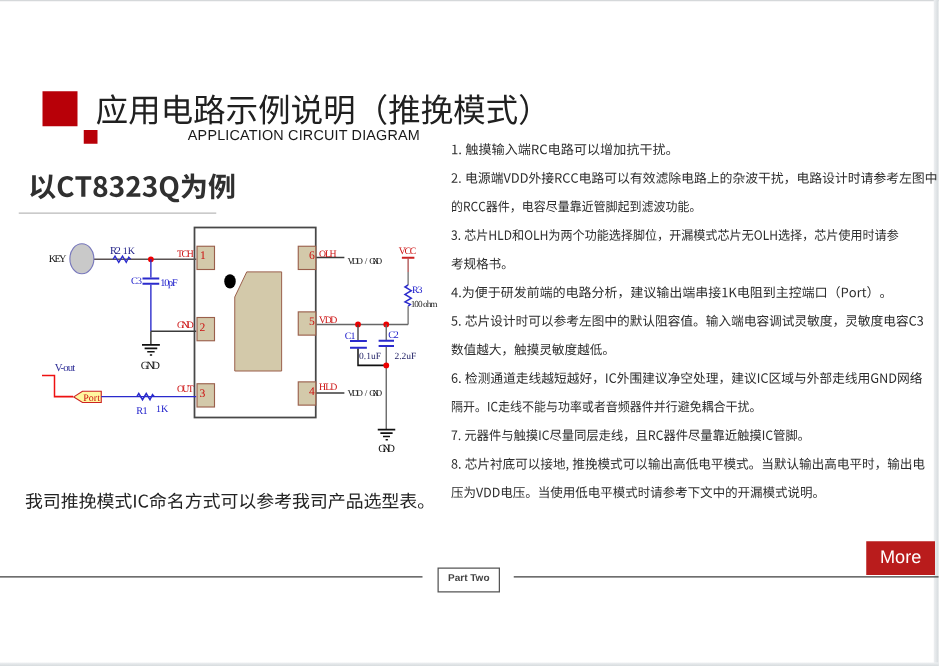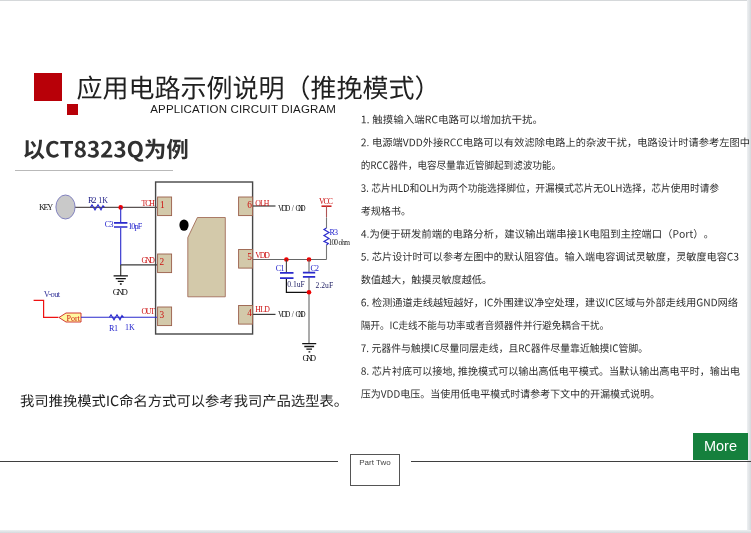--- a/index.html
+++ b/index.html
@@ -19,23 +19,23 @@
 <div class="abs" style="left:67px;top:104px;width:11.3px;height:11.3px;background:#b80008;"></div>
 
 <div class="abs" style="left:76px;top:103px;width:260px;font-size:11.5px;color:#1a1a1a;letter-spacing:0.15px;text-align:right;">APPLICATION CIRCUIT DIAGRAM</div>
 
 <div class="abs" style="left:15px;top:170.4px;width:158px;height:1px;background:#b9b9b9;"></div>
 
 <div class="abs" style="left:0;top:461px;width:338px;height:1.2px;background:#3f3f3f;"></div>
 
 <div class="abs" style="left:411px;top:461px;width:340px;height:1.2px;background:#3f3f3f;"></div>
 
-<div class="abs" style="left:350px;top:454px;width:50px;height:32px;border:1px solid #555;background:#fff;text-align:center;font-size:8px;color:#444;line-height:15px;">Part Two</div>
-
-<div class="abs" style="left:693px;top:433px;width:55px;height:27px;background:#15803d;color:#fff;text-align:center;font-size:14.5px;line-height:27px;">More</div>
+<div class="abs" style="left:350px;top:454px;width:50px;height:20px;border:1px solid #555;background:#fff;text-align:center;font-size:8px;color:#444;line-height:15px;font-weight:bold;">Part Two</div>
+
+<div class="abs" style="left:693px;top:433px;width:55px;height:27px;background:#b91c1c;color:#fff;text-align:center;font-size:14.5px;line-height:27px;">More</div>
 
 <svg class="abs" style="left:0;top:0;" width="751" height="533" viewBox="0 0 751 533">
 <defs>
 <path id="r5e94" d="M264 490C305 382 353 239 372 146L443 175C421 268 373 407 329 517ZM481 546C513 437 550 295 564 202L636 224C621 317 584 456 549 565ZM468 828C487 793 507 747 521 711H121V438C121 296 114 97 36 -45C54 -52 88 -74 102 -87C184 62 197 286 197 438V640H942V711H606C593 747 565 804 541 848ZM209 39V-33H955V39H684C776 194 850 376 898 542L819 571C781 398 704 194 607 39Z"></path>
 <path id="r7528" d="M153 770V407C153 266 143 89 32 -36C49 -45 79 -70 90 -85C167 0 201 115 216 227H467V-71H543V227H813V22C813 4 806 -2 786 -3C767 -4 699 -5 629 -2C639 -22 651 -55 655 -74C749 -75 807 -74 841 -62C875 -50 887 -27 887 22V770ZM227 698H467V537H227ZM813 698V537H543V698ZM227 466H467V298H223C226 336 227 373 227 407ZM813 466V298H543V466Z"></path>
 <path id="r7535" d="M452 408V264H204V408ZM531 408H788V264H531ZM452 478H204V621H452ZM531 478V621H788V478ZM126 695V129H204V191H452V85C452 -32 485 -63 597 -63C622 -63 791 -63 818 -63C925 -63 949 -10 962 142C939 148 907 162 887 176C880 46 870 13 814 13C778 13 632 13 602 13C542 13 531 25 531 83V191H865V695H531V838H452V695Z"></path>
 <path id="r8def" d="M156 732H345V556H156ZM38 42 51 -31C157 -6 301 29 438 64L431 131L299 100V279H405C419 265 433 244 441 229C461 238 481 247 501 258V-78H571V-41H823V-75H894V256L926 241C937 261 958 290 973 304C882 338 806 391 743 452C807 527 858 616 891 720L844 741L830 738H636C648 766 658 794 668 823L597 841C559 720 493 606 414 532V798H89V490H231V84L153 66V396H89V52ZM571 25V218H823V25ZM797 672C771 610 736 554 695 504C653 553 620 605 596 655L605 672ZM546 283C599 316 651 355 697 402C740 358 789 317 845 283ZM650 454C583 386 504 333 424 298V346H299V490H414V522C431 510 456 489 467 477C499 509 530 548 558 592C583 547 613 500 650 454Z"></path>
 <path id="r793a" d="M234 351C191 238 117 127 35 56C54 46 88 24 104 11C183 88 262 207 311 330ZM684 320C756 224 832 94 859 10L934 44C904 129 826 255 753 349ZM149 766V692H853V766ZM60 523V449H461V19C461 3 455 -1 437 -2C418 -3 352 -3 284 0C296 -23 308 -56 311 -79C400 -79 459 -78 494 -66C530 -53 542 -31 542 18V449H941V523Z"></path>
 <path id="r4f8b" d="M690 724V165H756V724ZM853 835V22C853 6 847 1 831 0C814 0 761 -1 701 2C712 -20 723 -52 727 -72C803 -73 854 -71 883 -58C912 -47 924 -25 924 22V835ZM358 290C393 263 435 228 465 199C418 98 357 22 285 -23C301 -37 323 -63 333 -81C487 26 591 235 625 554L581 565L568 563H440C454 612 466 662 476 714H645V785H297V714H403C373 554 323 405 250 306C267 295 296 271 308 260C352 322 389 403 419 494H548C537 411 518 335 494 268C465 293 429 320 399 341ZM212 839C173 692 109 548 33 453C45 434 65 393 71 376C96 408 120 444 142 483V-78H212V626C238 689 261 755 280 820Z"></path>
 <path id="r8bf4" d="M111 773C165 724 232 654 263 610L317 663C285 705 216 772 162 819ZM457 571H797V389H457ZM176 -42C190 -22 218 1 406 139C398 154 386 184 380 206L266 126V526H45V453H191V119C191 75 152 40 132 27C147 11 168 -22 176 -42ZM384 639V321H511C498 157 464 40 297 -23C313 -37 334 -63 343 -81C528 -5 571 130 587 321H676V34C676 -44 694 -66 768 -66C784 -66 854 -66 868 -66C932 -66 951 -32 959 97C938 103 907 115 891 128C890 19 885 4 861 4C847 4 790 4 779 4C754 4 750 8 750 35V321H872V639H768C796 692 826 756 852 815L774 839C755 779 719 696 688 639H518L585 668C569 714 529 785 490 837L426 811C464 757 501 685 516 639Z"></path>

